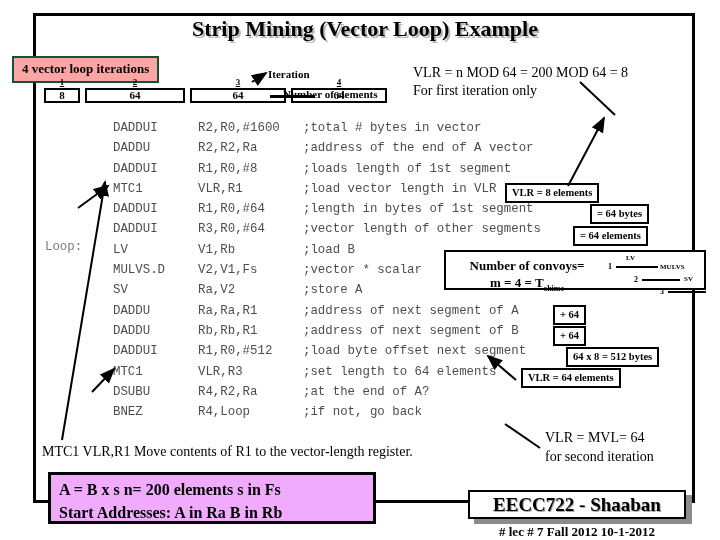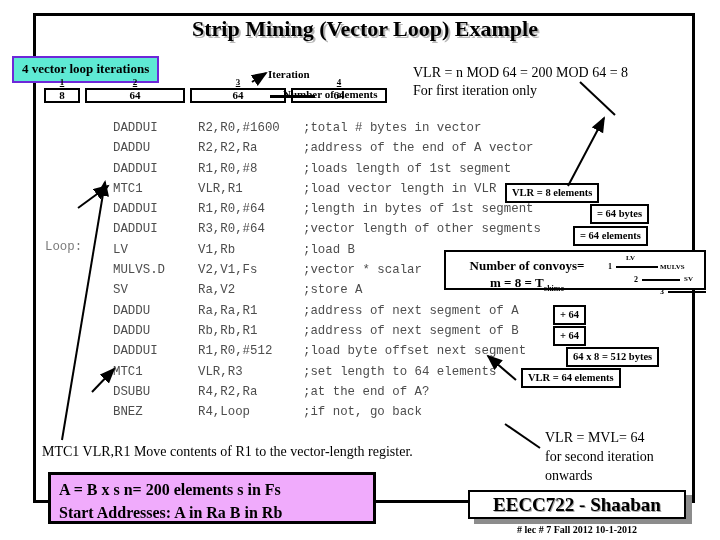--- a/index.html
+++ b/index.html
@@ -38,22 +38,22 @@
     letter-spacing: 0px;
     white-space: nowrap;
     text-shadow: 2px 2px 0 #b8b8b8;
   }
   
   .callout-iters {
     position: absolute;
     left: 12px;
     top: 56px;
     padding: 3px 8px 4px 8px;
-    border: 2px solid #6d28d9;
-    background: #5eead4;
+    border: 2px solid #14532d;
+    background: #fca5a5;
     font-family: "Liberation Serif", serif;
     font-weight: bold;
     font-size: 13px;
     white-space: nowrap;
   }
   
   .strip {
     position: absolute;
     left: 44px;
     top: 88px;
@@ -260,21 +260,21 @@
     text-shadow: 1px 1px 0 #a8a8a8;
   }
   .footer-sub {
     position: absolute;
     left: 468px;
     top: 524px;
     width: 218px;
     text-align: center;
     font-family: "Liberation Serif", serif;
     font-weight: bold;
-    font-size: 10px;
+    font-size: 13px;
     white-space: nowrap;
   }
   svg.ov { position: absolute; left: 0; top: 0; width: 720px; height: 540px; pointer-events: none; }
 </style>
 </head>
 <body>
 
 <div id="slide">
 
   <div id="frame"></div>
@@ -315,21 +315,21 @@
 
   <div class="code" id="code-listing"><span class="row"><span class="op">DADDUI</span><span class="ar">R2,R0,#1600</span><span class="cm">;total # bytes in vector</span></span><span class="row"><span class="op">DADDU</span><span class="ar">R2,R2,Ra</span><span class="cm">;address of the end of A vector</span></span><span class="row"><span class="op">DADDUI</span><span class="ar">R1,R0,#8</span><span class="cm">;loads length of 1st segment</span></span><span class="row"><span class="op">MTC1</span><span class="ar">VLR,R1</span><span class="cm">;load vector length in VLR</span></span><span class="row"><span class="op">DADDUI</span><span class="ar">R1,R0,#64</span><span class="cm">;length in bytes of 1st segment</span></span><span class="row"><span class="op">DADDUI</span><span class="ar">R3,R0,#64</span><span class="cm">;vector length of other segments</span></span><span class="row"><span class="op">LV</span><span class="ar">V1,Rb</span><span class="cm">;load B</span></span><span class="row"><span class="op">MULVS.D</span><span class="ar">V2,V1,Fs</span><span class="cm">;vector * scalar</span></span><span class="row"><span class="op">SV</span><span class="ar">Ra,V2</span><span class="cm">;store A</span></span><span class="row"><span class="op">DADDU</span><span class="ar">Ra,Ra,R1</span><span class="cm">;address of next segment of A</span></span><span class="row"><span class="op">DADDU</span><span class="ar">Rb,Rb,R1</span><span class="cm">;address of next segment of B</span></span><span class="row"><span class="op">DADDUI</span><span class="ar">R1,R0,#512</span><span class="cm">;load byte offset next segment</span></span><span class="row"><span class="op">MTC1</span><span class="ar">VLR,R3</span><span class="cm">;set length to 64 elements</span></span><span class="row"><span class="op">DSUBU</span><span class="ar">R4,R2,Ra</span><span class="cm">;at the end of A?</span></span><span class="row"><span class="op">BNEZ</span><span class="ar">R4,Loop</span><span class="cm">;if not, go back</span></span></div>
 
   <div class="anno" style="left:505px; top:183px;">VLR = 8 elements</div>
   <div class="anno" style="left:570px; top:204px;margin-left:20px;">= 64 bytes</div>
   <div class="anno" style="left:573px; top:226px;text-align:center;">= 64 elements</div>
 
   <div class="convoy-box">
     <div class="convoy-text">
       <div>Number of convoys=</div>
-      <div><span>m = 8 = T</span><sub>chime</sub></div>
+      <div><span>m = 4 = T</span><sub>chime</sub></div>
     </div>
     <div class="stair">
       <span class="sn" style="left:2px; top:8px;">1</span>
       <span class="st" style="left:20px; top:0px;">LV</span>
       <span class="sl" style="left:10px; top:12px; width:42px;"></span>
       <span class="sn" style="left:28px; top:21px;">2</span>
       <span class="st" style="left:54px; top:9px;">MULVS</span>
       <span class="sl" style="left:36px; top:25px; width:38px;"></span>
       <span class="sn" style="left:54px; top:33px;">3</span>
       <span class="st" style="left:78px; top:21px;">SV</span>
@@ -345,21 +345,20 @@
   <div class="mtc1-note">MTC1 VLR,R1   Move contents of R1 to the vector-length register.</div>
 
   <div class="bottom-box">
     <div>A = B x s    n= 200 elements    s in Fs</div>
     <div>Start Addresses:  A in Ra   B in Rb</div>
   </div>
 
   <div class="vlr-mvl">
     <div>VLR = MVL= 64</div>
     <div>for second iteration</div>
-    <div>onwards</div>
   </div>
 
   <div class="footer-shadow"></div>
   <div class="footer">EECC722 - Shaaban</div>
   <div class="footer-sub">#  lec # 7    Fall 2012   10-1-2012</div>
 
   <svg class="ov" viewBox="0 0 720 540">
     <defs>
       <marker id="ah" markerWidth="9" markerHeight="9" refX="7" refY="3.2" orient="auto">
         <path d="M0,0 L8,3.2 L0,6.4 z" fill="#000"></path>

